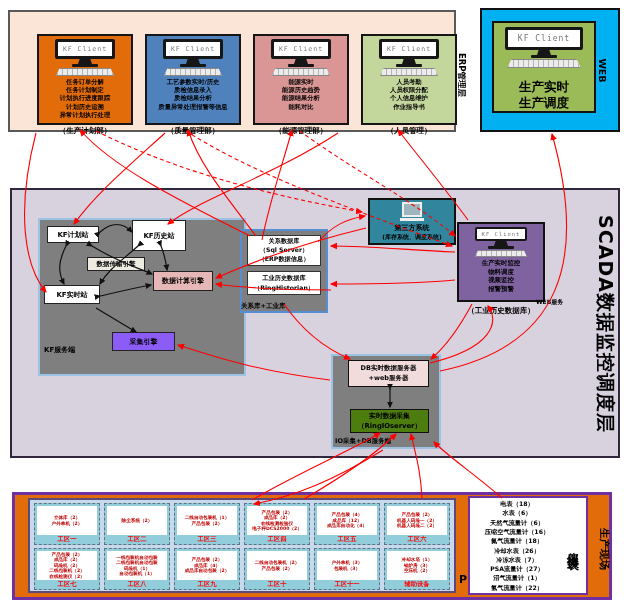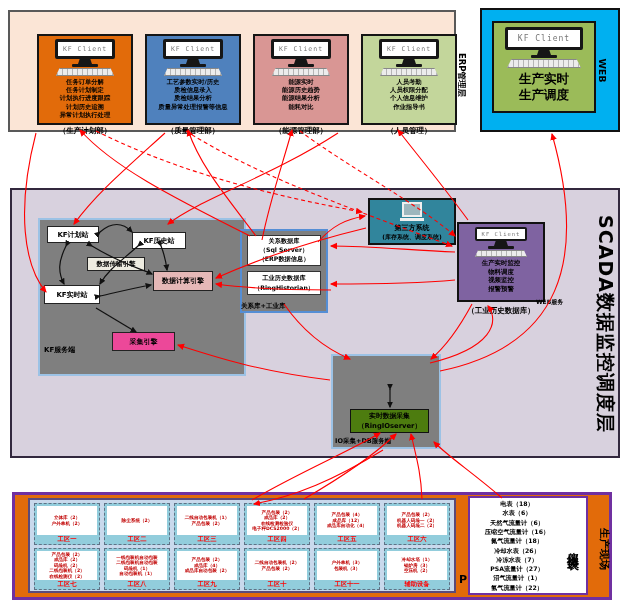--- a/index.html
+++ b/index.html
@@ -27,36 +27,36 @@
            clip-path:polygon(6% 0,94% 0,100% 100%,0 100%);
            background-image:repeating-linear-gradient(90deg,#b5b5b5 0 1px,transparent 1px 5px);}
   .mon-lg .mon-screen{min-width:64px;font-size:8px;padding:4px 4px;}
   .mon-lg .mon-kbd{width:74px;height:9px;}
   .mon-sm .mon-screen{min-width:44px;font-size:5.5px;padding:2px 2px;border-width:2.5px;}
   .mon-sm .mon-kbd{width:52px;height:7px;}
   
   #web-cont{left:480px;top:8px;width:140px;height:124px;background:#00b0f0;border:2px solid #111;box-sizing:border-box;}
   #web-box{left:492px;top:21px;width:104px;height:92px;background:#9bbb59;border:2px solid #111;box-sizing:border-box;
            display:flex;flex-direction:column;align-items:center;padding-top:4px;}
-  #web-lines{margin-top:3px;font-size:12.5px;font-weight:bold;line-height:1.25;text-align:center;}
+  #web-lines{margin-top:11px;font-size:12.5px;font-weight:bold;line-height:1.25;text-align:center;}
   #web-side{left:577px;top:65px;width:50px;text-align:center;transform:rotate(90deg);font-size:9.5px;font-weight:bold;}
   
   #scada{left:10px;top:188px;width:610px;height:270px;background:#d8d1de;border:2px solid #32283e;box-sizing:border-box;}
   #scada-title{left:480px;top:311px;width:250px;text-align:center;transform:rotate(90deg);
                font-size:19px;font-weight:bold;letter-spacing:1px;}
   #websvc{left:536px;top:298px;font-size:6px;font-weight:600;}
   #kf-server{left:38px;top:218px;width:208px;height:158px;background:#7f7f7f;border:2px solid #9cc2e5;box-sizing:border-box;}
   .station{position:absolute;border:1.5px solid #222;background:#fff;display:flex;align-items:center;
            justify-content:center;font-size:7px;font-weight:700;box-sizing:border-box;text-align:center;}
   #st-plan{left:47px;top:226px;width:52px;height:17px;}
-  #st-history{left:132px;top:232px;width:54px;height:17px;}
+  #st-history{left:132px;top:220px;width:54px;height:31px;}
   #st-transfer{left:87px;top:257px;width:58px;height:14px;background:#eeece1;font-size:6.5px;}
   #st-realtime{left:44px;top:285px;width:56px;height:19px;}
   #st-compute{left:153px;top:271px;width:60px;height:20px;background:#e5b8b7;}
-  #st-collect{left:112px;top:332px;width:63px;height:19px;background:#ec4899;text-align:right;}
+  #st-collect{left:112px;top:332px;width:63px;height:19px;background:#8b5cf6;text-align:right;}
   #kf-server-label{left:44px;top:345px;font-size:7px;font-weight:bold;}
   #db-group{left:240px;top:229px;width:88px;height:84px;background:#7f7f7f;border:2px solid #558ed5;box-sizing:border-box;}
   .db-box{position:absolute;background:#fff;border:1px solid #333;text-align:center;font-weight:600;
           display:flex;flex-direction:column;justify-content:center;box-sizing:border-box;}
   #db-rel{left:247px;top:235px;width:74px;height:31px;font-size:6.2px;line-height:1.45;}
   #db-hist{left:247px;top:271px;width:74px;height:24px;font-size:6.2px;line-height:1.55;}
   #db-label{left:241px;top:302px;font-size:6.5px;font-weight:bold;}
   #third{left:368px;top:198px;width:88px;height:47px;background:#31859c;border:2px solid #111;box-sizing:border-box;
          text-align:center;padding-top:2px;}
   .pc{width:16px;height:11px;border:2px solid #efefef;background:#9db6bd;margin:0 auto;}
@@ -215,20 +215,24 @@
     <div id="pclient-lines">
         <div>生产实时监控</div>
         <div>物料调度</div>
         <div>视频监控</div>
         <div>报警预警</div>
       </div>
   </div>
   <div id="pclient-caption" class="abs">（工业历史数据库）</div>
 
   <div id="io-group" class="abs"></div>
+  <div id="io-server" class="db-box">
+      <div>DB实时数据服务器</div>
+      <div>+web服务器</div>
+    </div>
   <div id="io-col" class="db-box">
       <div>实时数据采集</div>
       <div>（RingIOserver）</div>
     </div>
   <div id="io-label" class="abs">IO采集+DB服务端</div>
 
   <div id="websvc" class="abs">WEB服务</div>
   <div id="scada-title" class="abs">SCADA数据监控调度层</div>
 
   <div id="field" class="abs"></div>

